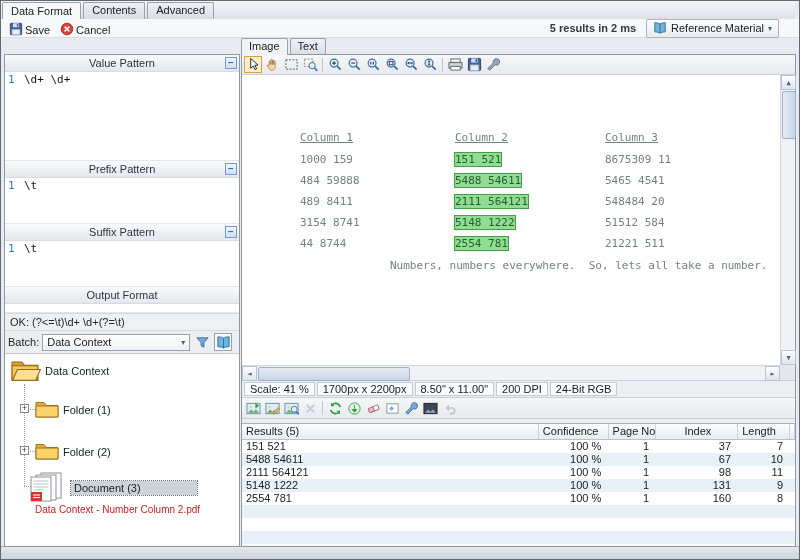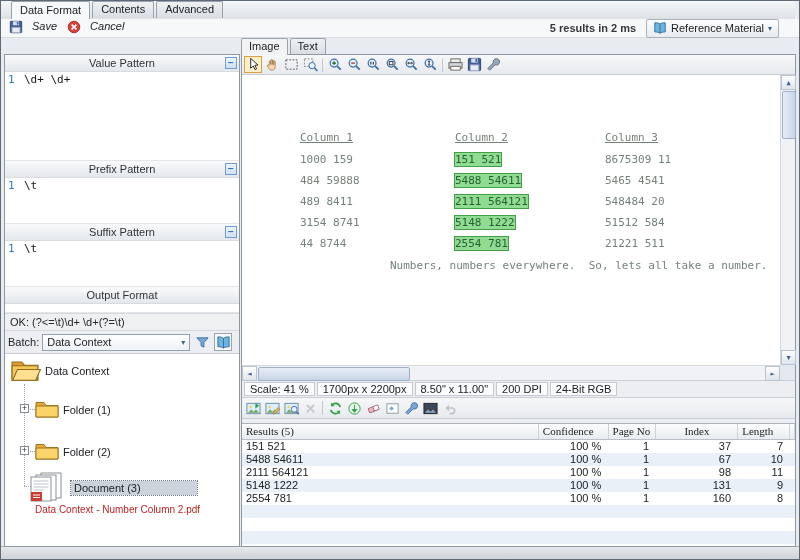--- a/index.html
+++ b/index.html
@@ -1,26 +1,26 @@
 <!DOCTYPE html>
 <html><head>
 <meta charset="utf-8">
 <style>
   html,body{margin:0;padding:0;}
   body{width:800px;height:560px;font-family:"Liberation Sans",sans-serif;font-size:11px;color:#202326;background:#fff;}
   .window{position:relative;width:800px;height:560px;border:1px solid #5f6a74;background:#e8ebef;overflow:hidden;box-sizing:border-box;}
 
   
-  .main-tabs{position:absolute;top:0;left:0;right:4px;height:18px;background:linear-gradient(#f4f6f8,#dde1e6);border-bottom:1px solid #b6bcc3;display:flex;align-items:flex-start;padding-left:10px;}
+  .main-tabs{position:absolute;top:0;left:0;right:4px;height:18px;background:linear-gradient(#f4f6f8,#dde1e6);border-bottom:1px solid #b6bcc3;display:flex;align-items:center;padding-left:1px;}
   .mtab{height:16px;line-height:15px;padding:0 8px;margin-right:2px;border:1px solid #99a1aa;border-bottom:none;border-radius:2px 2px 0 0;background:linear-gradient(#eef1f4,#d9dde2);cursor:default;}
   .mtab.active{background:#f7f8fa;height:17px;margin-bottom:-1px;line-height:16px;}
 
   
   .toolbar{position:absolute;top:18px;left:0;right:0;height:18px;background:#f7f8fa;border-bottom:1px solid #d9dde1;display:flex;align-items:center;padding:0 4px;gap:2px;}
-  .tbtn{display:flex;align-items:flex-start;gap:9px;padding:0 4px;height:16px;font-style:italic;}
+  .tbtn{display:flex;align-items:flex-end;gap:2px;padding:0 4px;height:16px;}
   .ic{width:14px;height:14px;display:inline-block;}
   .ic svg{width:14px;height:14px;display:block;}
   .spacer{flex:1;}
   .summary{font-weight:bold;color:#35383c;margin-right:8px;}
   .refbtn{display:flex;align-items:center;gap:4px;height:17px;padding:0 6px;border:1px solid #aab2bb;background:linear-gradient(#fdfdfe,#e8ecf0);border-radius:2px;margin-right:16px;}
   .caret{font-size:8px;color:#44618a;}
 
   
   .stab{height:16px;line-height:15px;padding:0 7px;border:1px solid #99a1aa;border-bottom:none;border-radius:2px 2px 0 0;background:linear-gradient(#eef1f4,#d9dde2);margin-right:2px;}
   .stab.active{background:#f2f3f5;position:relative;z-index:2;}
@@ -74,21 +74,21 @@
   .vthumb{position:absolute;left:1px;top:16px;width:12px;height:46px;background:linear-gradient(90deg,#e7edf5,#c8d5e6);border:1px solid #9fb0c8;border-radius:2px;}
   .hscroll{position:absolute;left:0;right:15px;bottom:0;height:15px;background:#f0f2f5;border-top:1px solid #d4d8dc;box-sizing:border-box;}
   .hthumb{position:absolute;top:1px;left:16px;width:150px;height:12px;background:linear-gradient(#e7edf5,#c8d5e6);border:1px solid #9fb0c8;border-radius:2px;}
   .scorner{position:absolute;right:0;bottom:0;width:15px;height:15px;background:#e4e8ec;}
 
   .vstatus{flex:0 0 16px;display:flex;align-items:center;gap:2px;padding:0 2px;background:#eceef1;border-bottom:1px solid #c9ced4;}
   .seg{height:14px;line-height:13px;padding:0 5px;background:#fbfcfd;border:1px solid #c5cad0;box-sizing:border-box;white-space:pre;}
 
   .results{flex:1;margin-top:4px;border-top:1px solid #aab1b8;background:#fff;display:flex;flex-direction:column;overflow:hidden;}
   .rhead{flex:0 0 15px;display:flex;background:linear-gradient(#fcfdfe,#e8ecf0);border-bottom:1px solid #b9c0c7;}
-  .rhead .rc{border-right:1px solid #cdd3d9;line-height:14px;font-family:Liberation Serif, serif;}
+  .rhead .rc{border-right:1px solid #cdd3d9;line-height:14px;}
   .rrow{flex:0 0 13px;display:flex;line-height:13px;}
   .rrow.alt{background:#e9f0f8;}
   .rc{padding-left:4px;overflow:hidden;white-space:nowrap;box-sizing:border-box;}
   .c0{width:298px;}.c1{width:70px;}.c2{width:48px;}.c3{width:58px;margin-left:24px;}.c4{width:52px;}.cf{flex:1;}
   .num{text-align:right;padding-right:8px;padding-left:0;}
   .rfill{flex:1;background:repeating-linear-gradient(180deg,#e9f0f8 0 13px,#fff 13px 26px);}
 
   .bottom{position:absolute;left:0;right:0;bottom:0;height:12px;background:linear-gradient(#e5e8ec,#cfd4d9);border-top:1px solid #aab0b7;}
 </style>
 </head>

